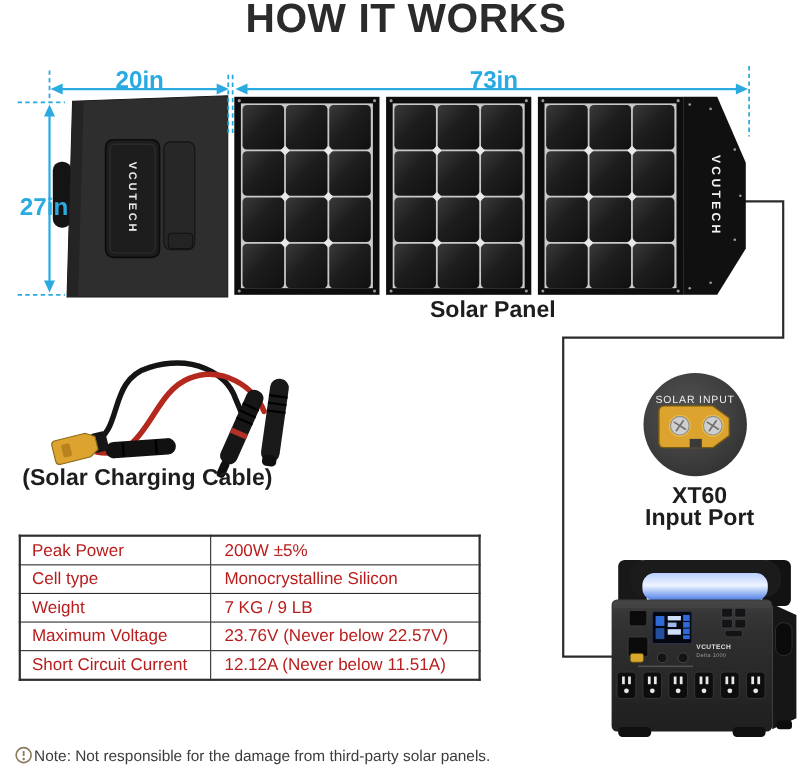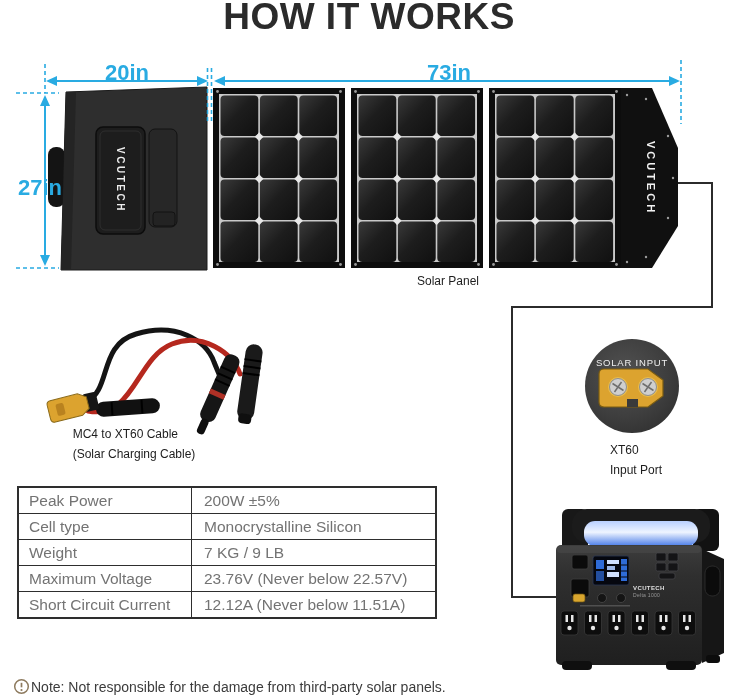--- a/index.html
+++ b/index.html
@@ -9,24 +9,24 @@
   }
   .abs{position:absolute;}
   .ctr{transform:translateX(-50%);white-space:nowrap;}
   .title{
     left:0;top:-4px;width:100%;text-align:center;
     font-size:37px;font-weight:900;letter-spacing:.5px;color:#2b2b2b;
   }
   .dim{
     font-size:22px;font-weight:bold;color:#29ABE2;
   }
-  .caption{font-size:12px;color:#1d1d1d;line-height:19.5px;}
+  .caption{font-size:21px;color:#1d1d1d;line-height:19.5px;text-align:center;font-weight:bold;}
   .spec-table{
     left:17px;top:486px;width:420px;border-collapse:collapse;
-    font-size:15.5px;color:#737373;table-layout:fixed;
+    font-size:15.5px;color:#b91c1c;table-layout:fixed;
     border:2px solid #2e2e2e;
   }
   .spec-table td{
     border:1.5px solid #2e2e2e;height:25px;padding:0 0 0 10px;
     overflow:hidden;white-space:nowrap;
   }
   .spec-table td.lbl{width:162px;}
   .spec-table td.val{padding-left:12px;}
   .note{
     left:13px;top:678px;display:flex;align-items:center;gap:1px;
@@ -276,21 +276,20 @@
 
   <div class="abs title">HOW IT WORKS</div>
 
   <div class="abs dim ctr" style="left:127px;top:60px">20in</div>
   <div class="abs dim ctr" style="left:449px;top:60px">73in</div>
   <div class="abs dim" style="left:18px;top:175px">27in</div>
 
   <div class="abs caption ctr" style="left:448px;top:272px">Solar Panel</div>
 
   <div class="abs caption" style="left:134px;top:425px;transform:translateX(-50%)">
-    <div>MC4 to XT60 Cable</div>
     <div>(Solar Charging Cable)</div>
   </div>
 
   <div class="abs caption" style="left:636px;top:441px;transform:translateX(-50%)">
     <div>XT60</div>
     <div>Input Port</div>
   </div>
 
 
   <table class="abs spec-table">

